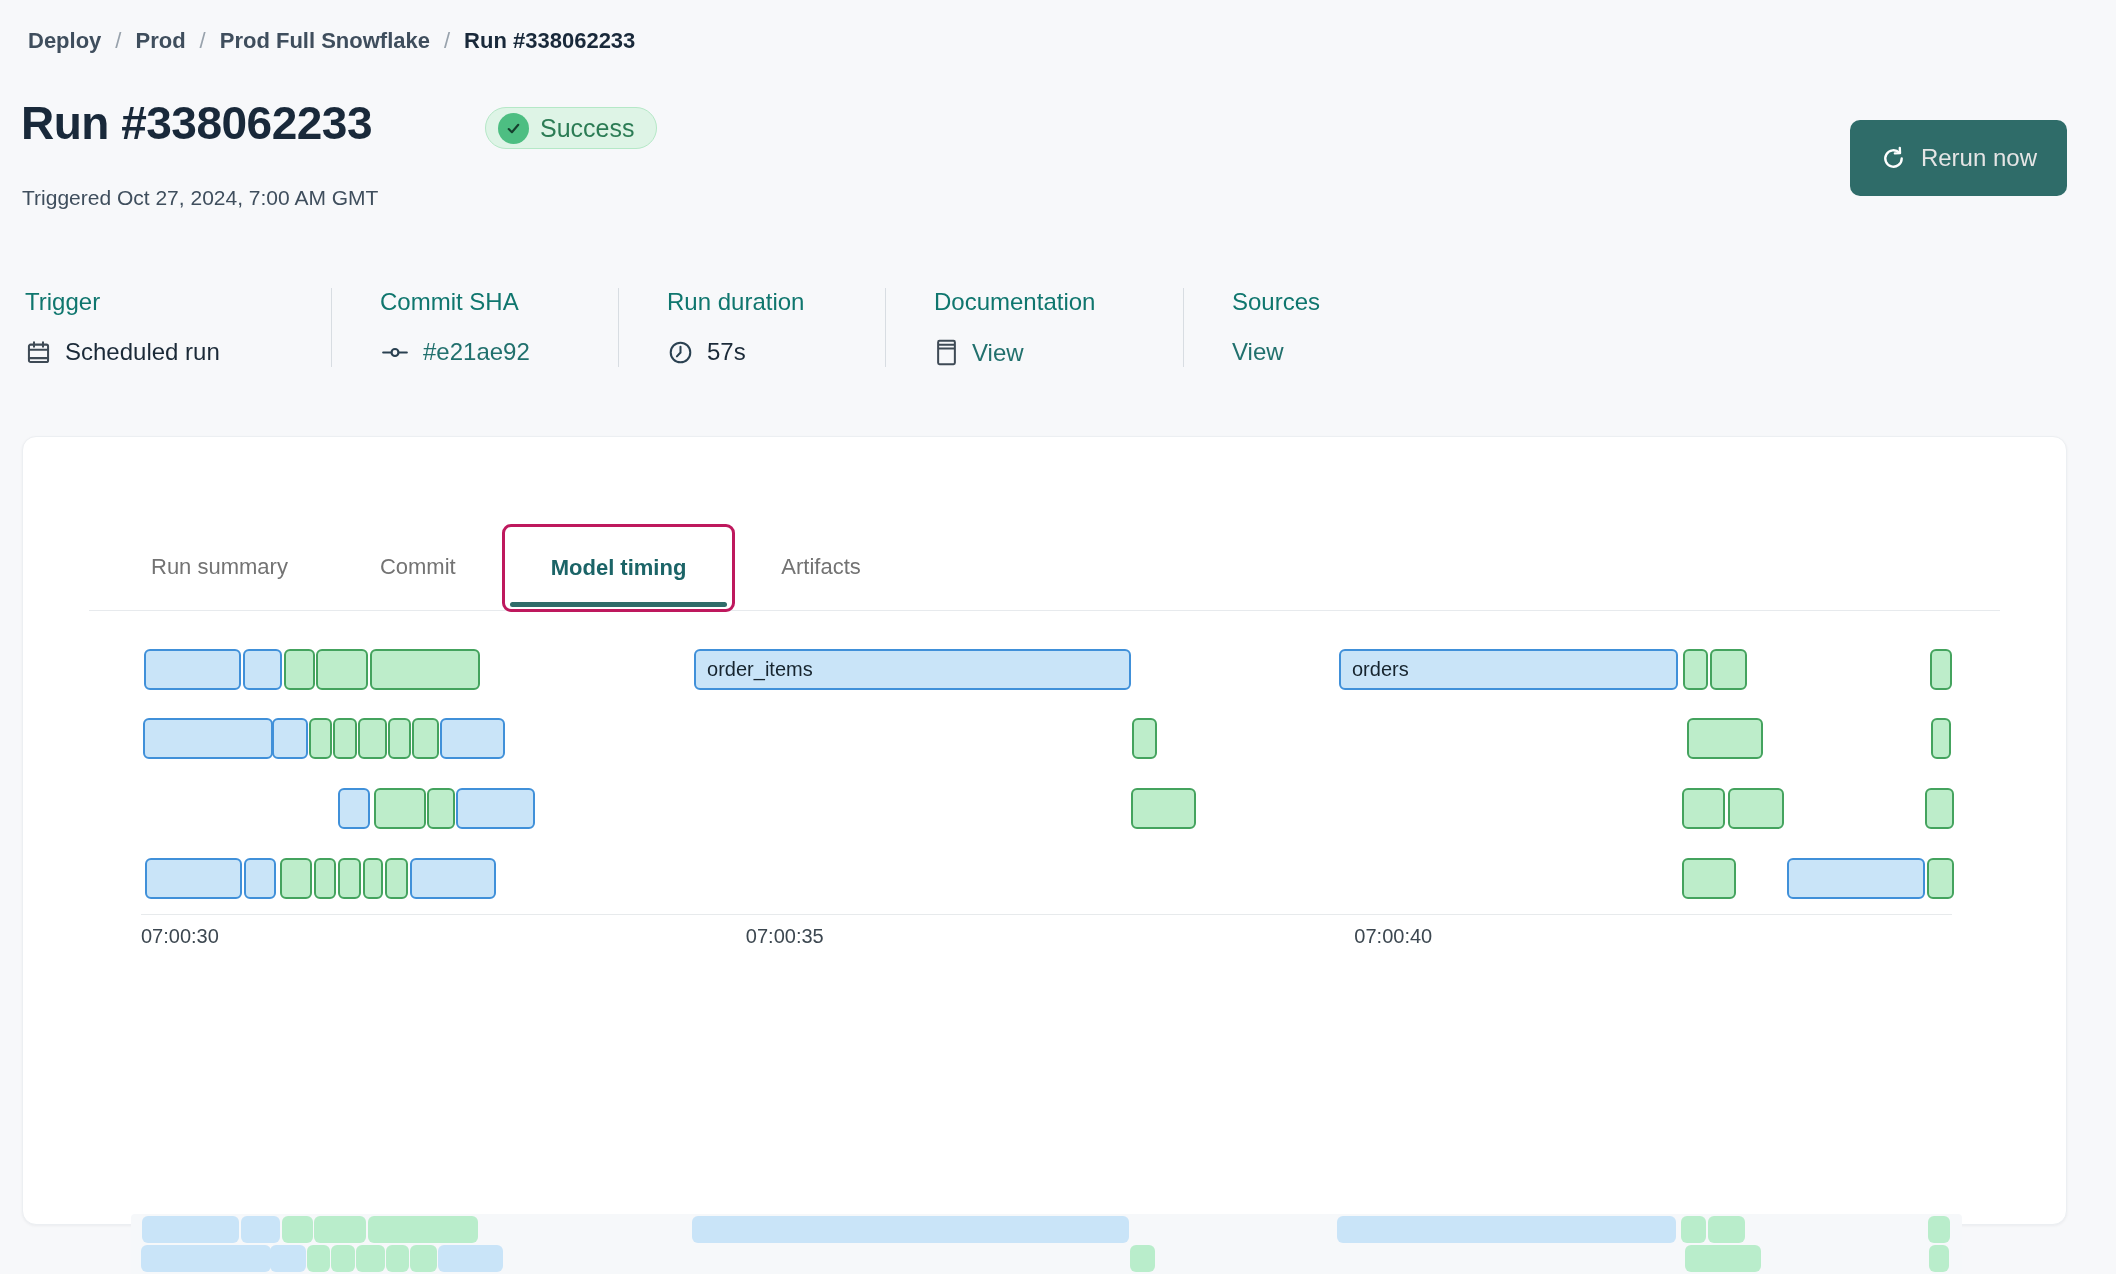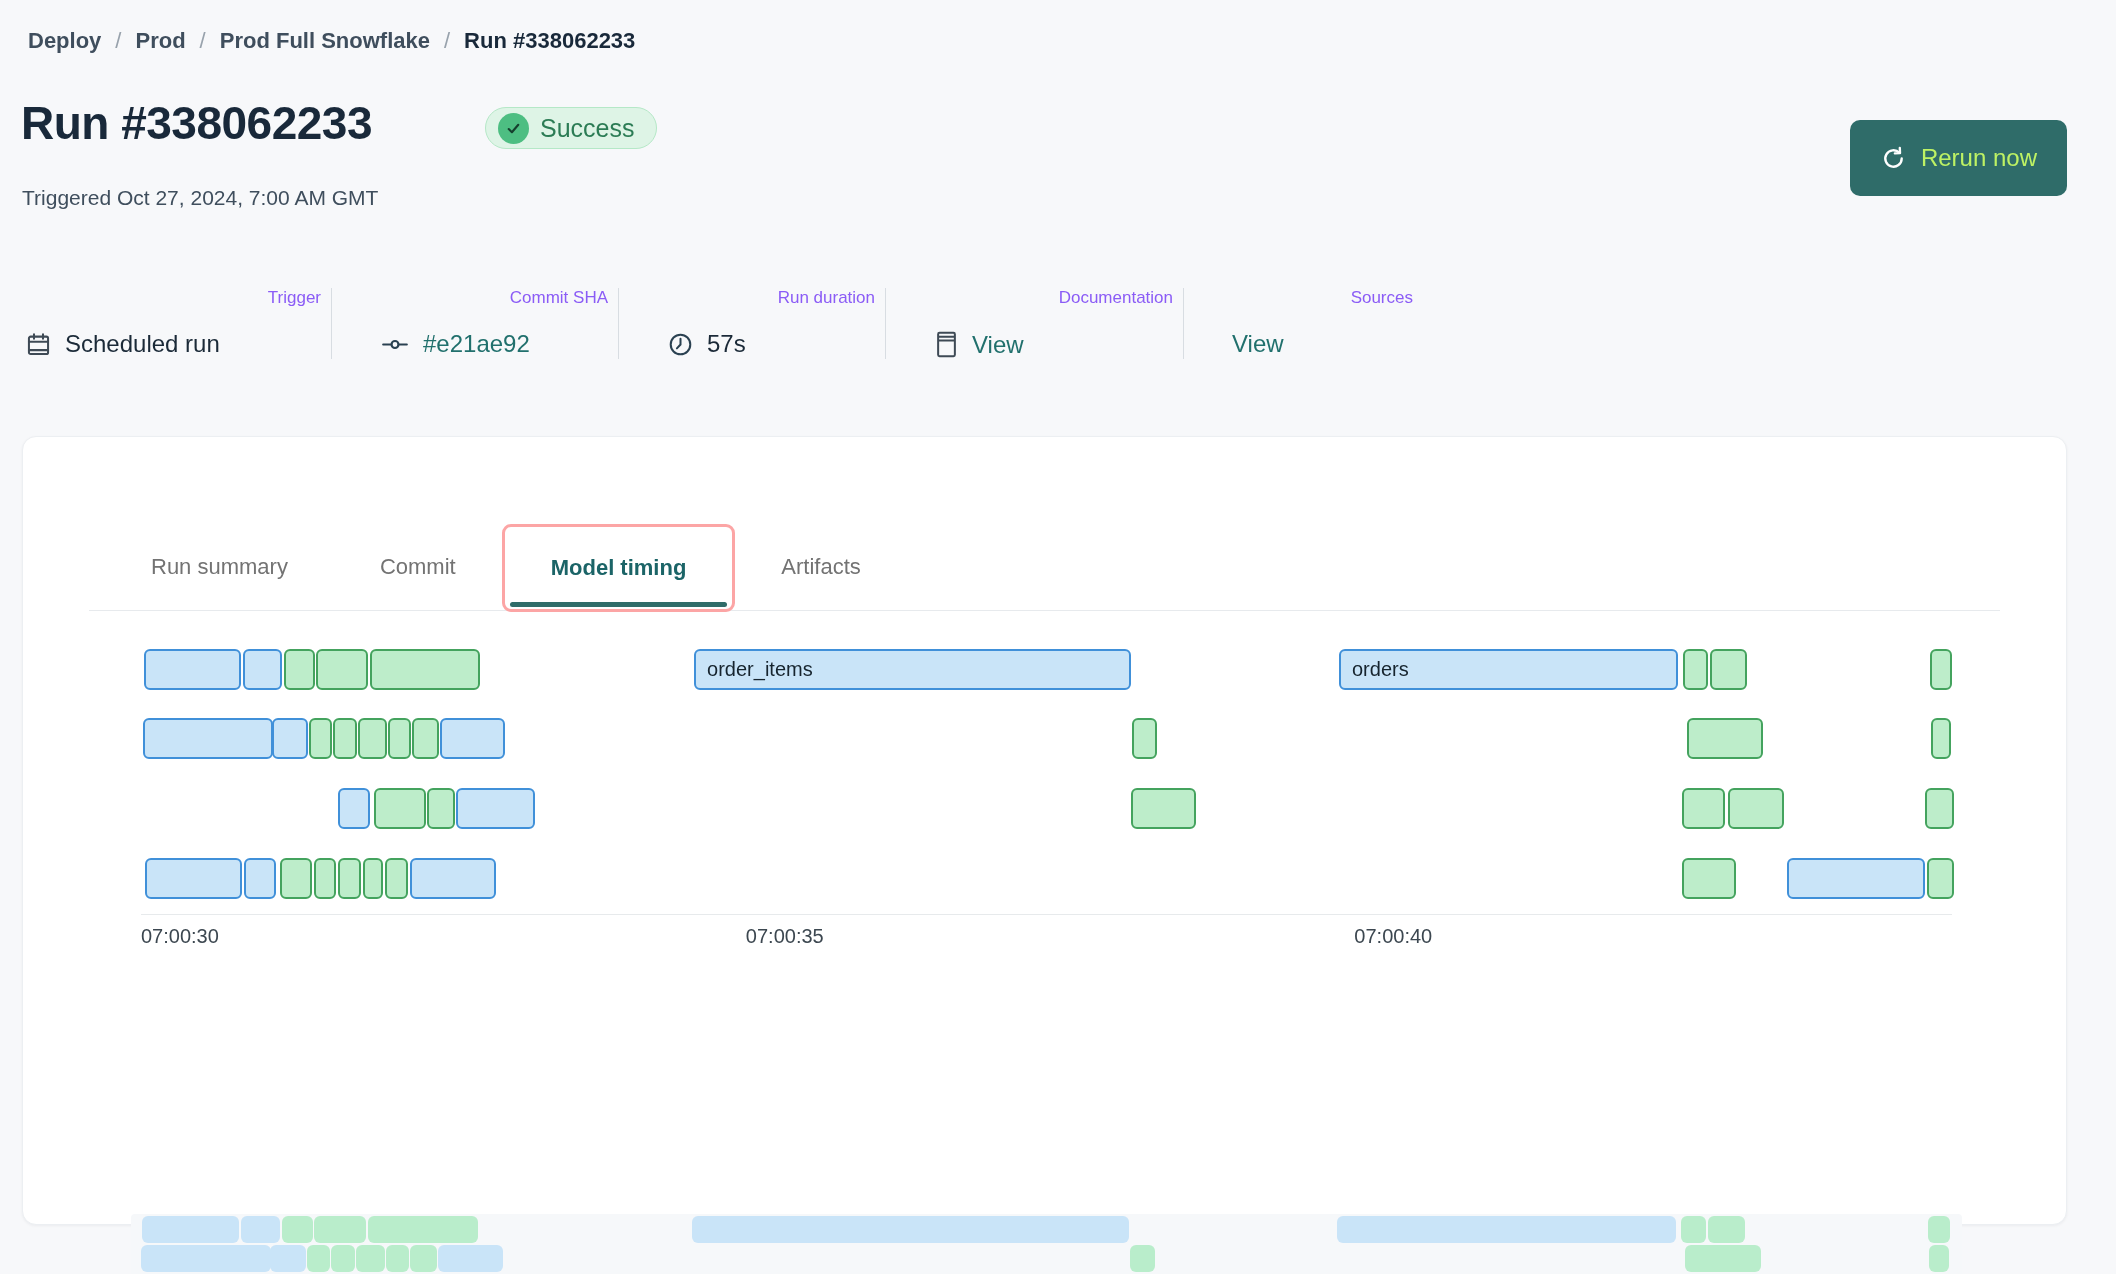--- a/index.html
+++ b/index.html
@@ -19,49 +19,49 @@
   
   .title-h1 { position:absolute; left:21px; top:96px; font-size:46px; font-weight:700; color:#19293a; letter-spacing:-0.5px; }
   .badge {
     position:absolute; left:485px; top:107px; height:42px; border-radius:27px;
     background:#def4e6; border:1.5px solid #b5e8c7; display:flex; align-items:center;
     gap:11px; padding:0 22px 0 12px; font-size:25px; color:#2c7c55;
   }
   .badge-dot { width:31px; height:31px; border-radius:50%; background:#4dbe82; display:flex; align-items:center; justify-content:center; }
   .rerun {
     position:absolute; right:49px; top:120px; height:76px; border:none; cursor:pointer;
-    background:#2f6c69; color:#bef264; border-radius:10px; padding:0 30px;
+    background:#2f6c69; color:#e5e5e5; border-radius:10px; padding:0 30px;
     font-size:24px; font-family:"Liberation Sans", sans-serif; display:flex; align-items:center; gap:14px;
   }
   .triggered { position:absolute; left:22px; top:186px; font-size:21px; color:#3f4e5d; }
 
   
   .info-row { position:absolute; left:25px; top:288px; display:flex; align-items:stretch; }
   .info-col { padding-right:10px; }
   .info-col + .info-col { border-left:1px solid #d8dde2; padding-left:48px; }
-  .info-label { font-size:17px; color:#8b5cf6; margin-bottom:22px;text-align:right; }
+  .info-label { font-size:24px; color:#0f766e; margin-bottom:22px; }
   .info-value { display:flex; align-items:flex-end; gap:13px; font-size:24px; color:#1b2a38; }
   .info-value .ic { display:flex; align-items:center; }
   .tlink { color:#21706d; cursor:pointer; }
 
   
   .card {
     position:absolute; left:22px; top:436px; width:2045px; height:789px;
     background:#ffffff; border:1px solid #eceff2; border-radius:14px;
     box-shadow:0 1px 3px rgba(16,24,40,.05);
   }
 
   
   .tabs {
     position:absolute; left:66px; right:66px; top:87px; height:87px;
     border-bottom:1px solid #e7eaed; display:flex; align-items:stretch; padding-left:16px;
   }
   .tab { padding:0 46px; display:flex; align-items:center; font-size:22px; color:#737373; cursor:pointer; white-space:nowrap; }
   .tab.active {
-    font-weight:700; color:#1b6467; border:3px solid #fca5a5; border-radius:9px;
+    font-weight:700; color:#1b6467; border:3px solid #be185d; border-radius:9px;
     position:relative; background:#ffffff; margin-bottom:-2px;
   }
   .tab.active::after {
     content:""; position:absolute; left:5px; right:5px; bottom:2px; height:5px;
     background:#2f6c69; border-radius:3px;
   }
 
   
   .chart { position:absolute; left:118px; top:212px; width:1811px; height:540px; }
   .g-row { position:absolute; left:2px; width:100%; height:41px; }

